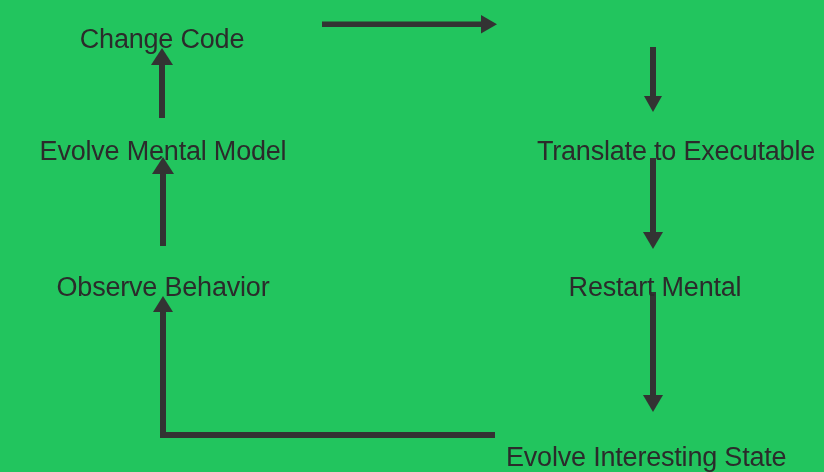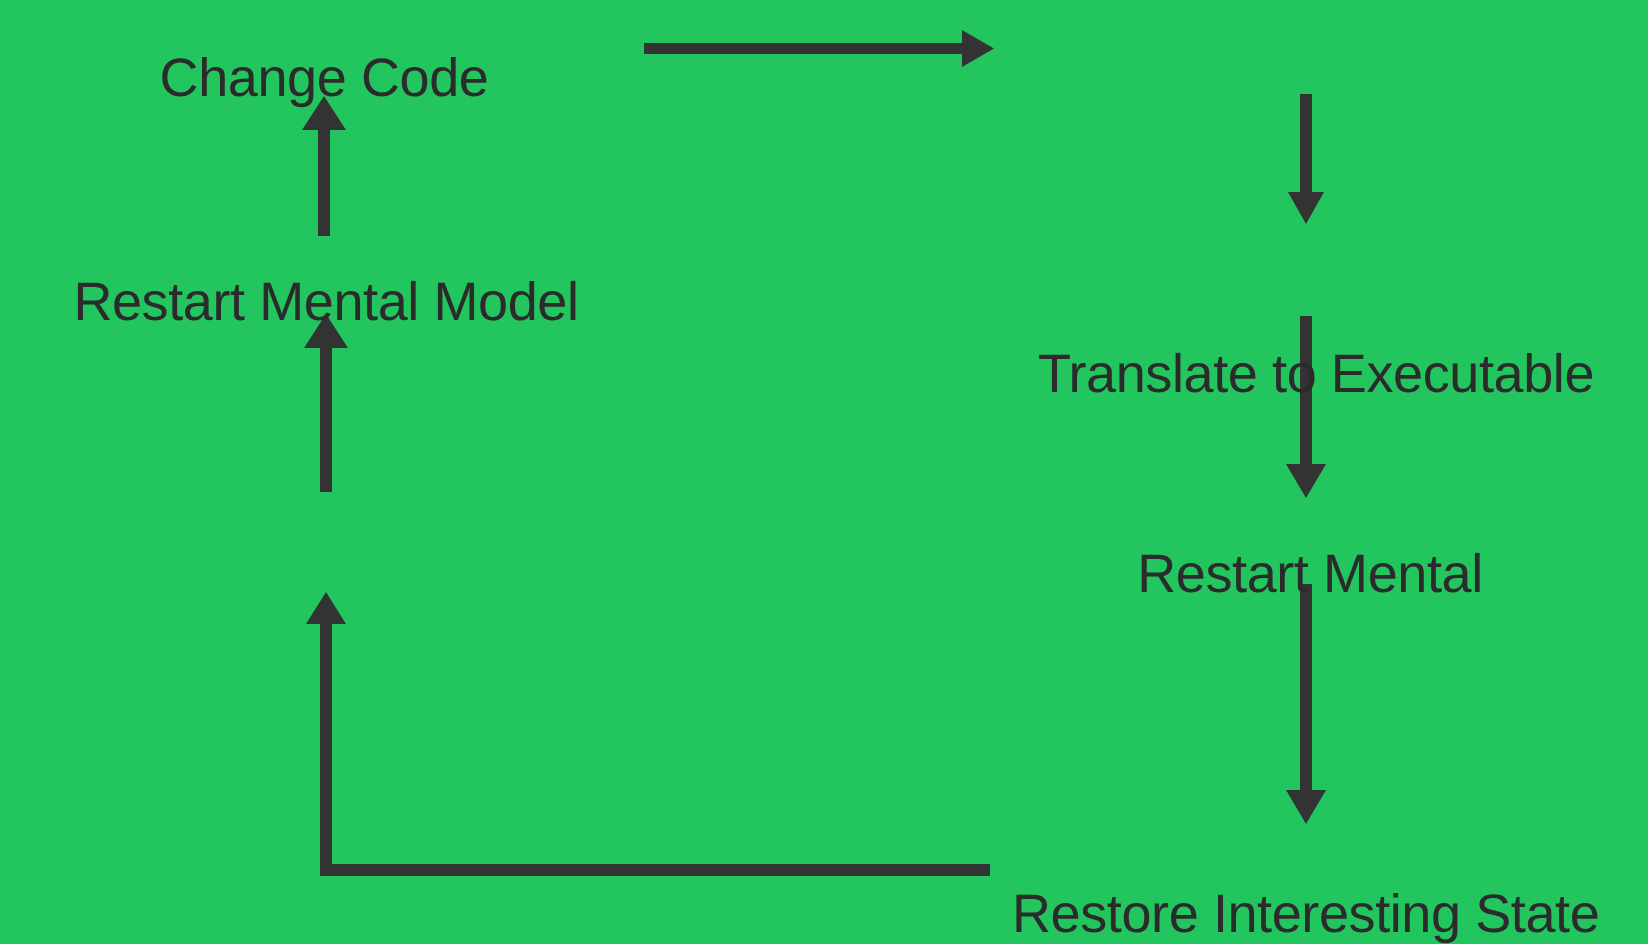--- a/index.html
+++ b/index.html
@@ -84,22 +84,23 @@
         <rect x="159" y="63" width="6" height="55"></rect>
         <polygon points="151,65 162,48 173,65"></polygon>
       </g>
 
     </g>
   </svg>
 
   <div class="node-label center" style="left:162px; top:24px;">Change Code</div>
 
 
-  <div class="node-label center" style="left:163px; top:136px;">Restart Mental Model</div>
+  <div class="node-label center" style="left:163px; top:136px;">Evolve Mental Model</div>
 
-  <div class="node-label center" style="left:658px; top:136px;margin-top:36px;">Translate to Executable</div>
+  <div class="node-label center" style="left:676px; top:136px;">Translate to Executable</div>
 
+  <div class="node-label center" style="left:163px; top:272px;">Observe Behavior</div>
 
   <div class="node-label center" style="left:655px; top:272px;">Restart Mental</div>
 
-  <div class="node-label left" style="left:506px; top:442px;">Restore Interesting State</div>
+  <div class="node-label left" style="left:506px; top:442px;">Evolve Interesting State</div>
 
 </div>
 
 </body></html>

